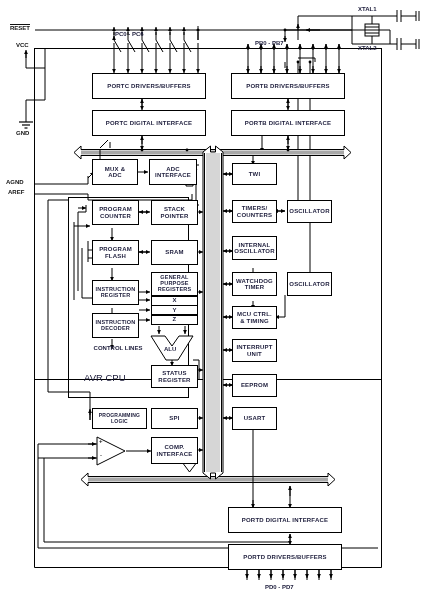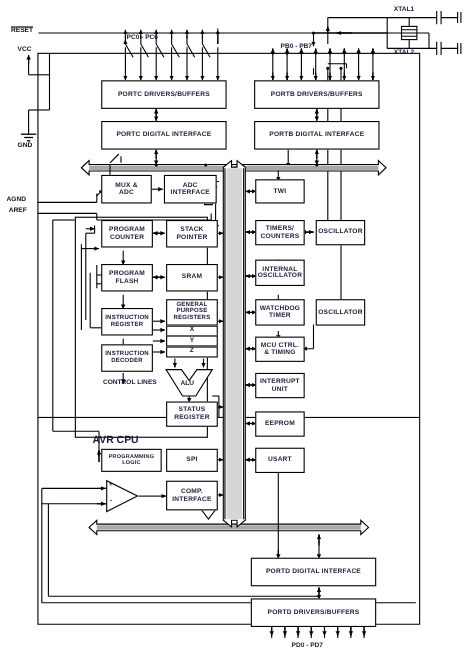--- a/index.html
+++ b/index.html
@@ -10,21 +10,21 @@
        justify-content:center;text-align:center;color:#1b1b3a;font-weight:bold;line-height:1.05;
        letter-spacing:.2px;box-sizing:border-box;}
   .blk span{display:block;padding:0 1px;}
   .f5{font-size:5px;}
   .f55{font-size:5.5px;}
   .f6{font-size:6px;}
   .lbl{position:absolute;color:#1b1b3a;font-weight:bold;white-space:nowrap;}
   .lbl.plain{color:#111;}
   .ovl{border-top:1px solid #111;padding-top:0px;}
   svg{position:absolute;left:0;top:0;overflow:visible;}
-  .cpu-label{position:absolute;font-size:9.5px;color:#1b1b3a;font-weight:bold;margin-top:23px;}
+  .cpu-label{position:absolute;font-size:9.5px;color:#1b1b3a;font-weight:normal;}
 </style>
 </head>
 <body>
 
 <div id="stage">
 
   <svg width="426" height="599">
     <defs>
       <marker id="ar" markerWidth="6" markerHeight="6" refX="5" refY="3" orient="auto">
         <path d="M0,0.6 L5.4,3 L0,5.4 z" fill="#000"></path>

